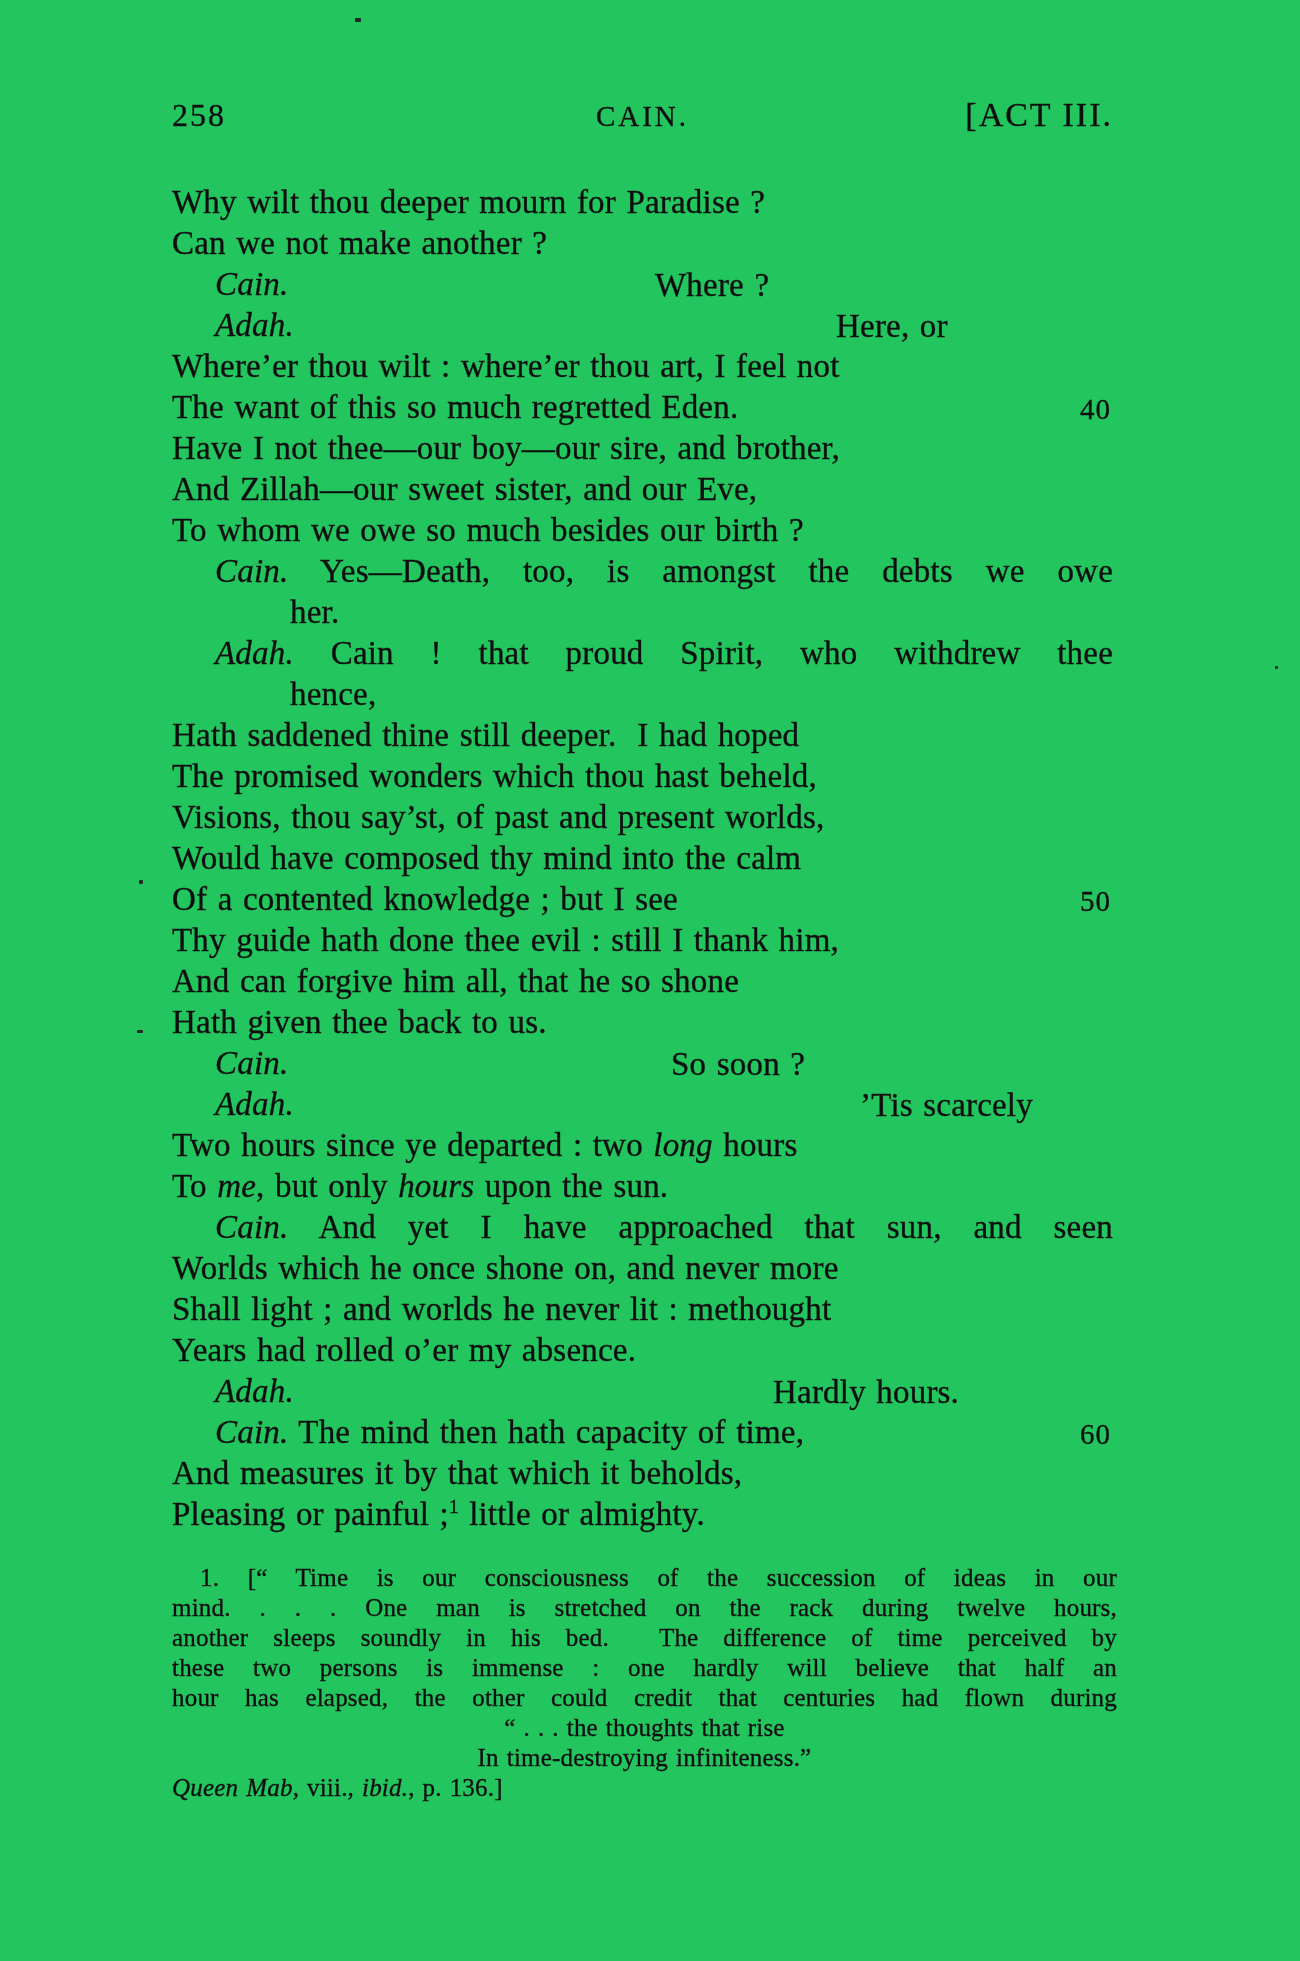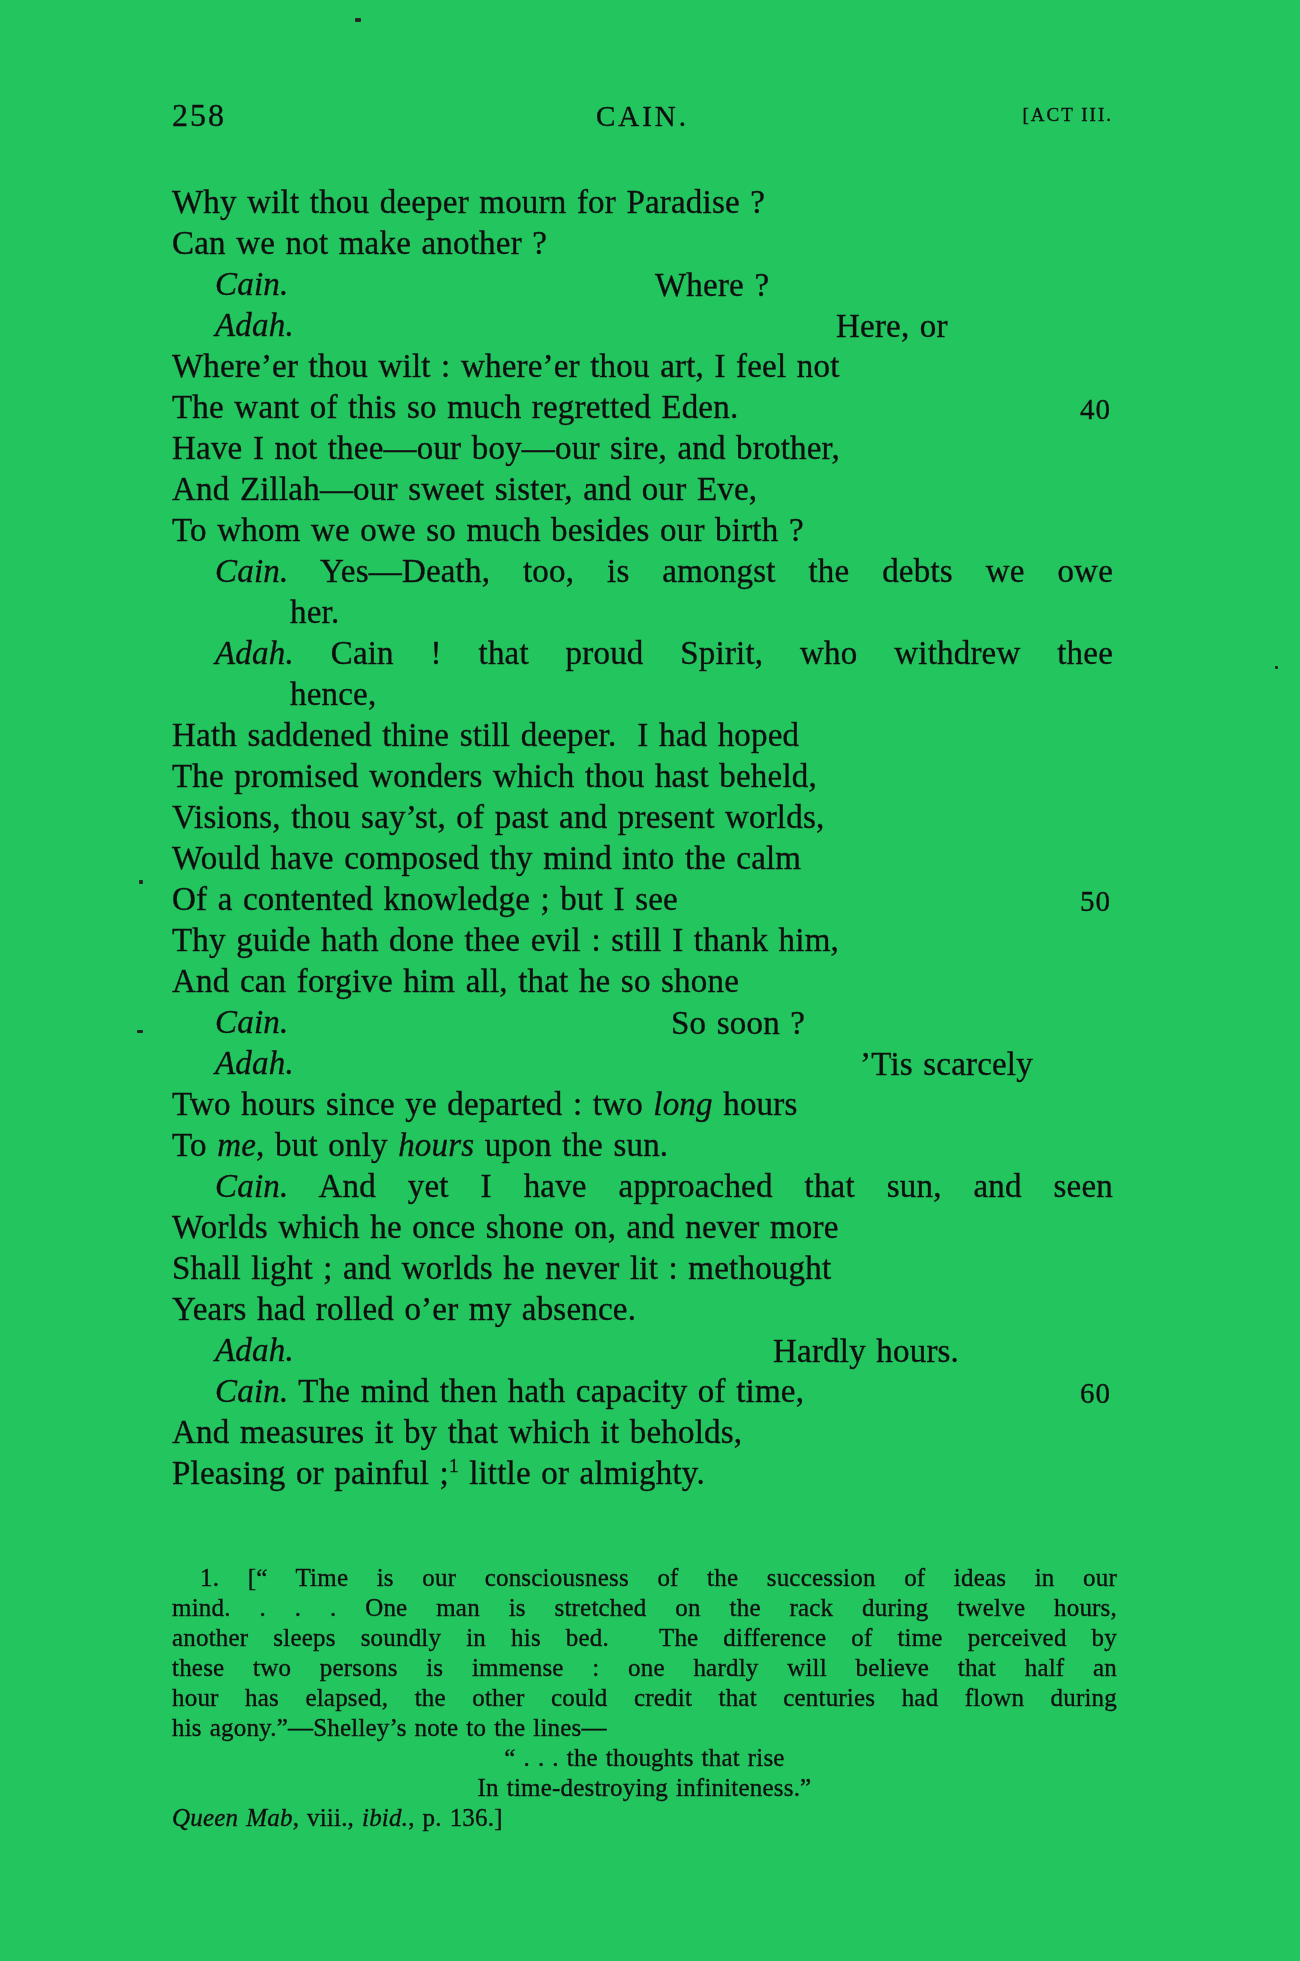--- a/index.html
+++ b/index.html
@@ -9,21 +9,21 @@
     background:#22c55e;
     font-family:"Liberation Serif", serif;
     color:#0e0e0e;
     overflow:hidden;
     -webkit-text-stroke:0.35px #151515;
   }
   
   .header{position:absolute;left:172px;top:95px;width:941px;height:44px;}
   .pageno{position:absolute;left:0;top:0;font-size:32px;line-height:40px;letter-spacing:2px;}
   .booktitle{position:absolute;left:0;right:0;top:3px;text-align:center;font-size:29px;line-height:36px;letter-spacing:3px;}
-  .actlabel{position:absolute;right:0;top:1px;font-size:19px;line-height:38px;letter-spacing:2px;}
+  .actlabel{position:absolute;right:0;top:1px;font-size:34px;line-height:38px;letter-spacing:2px;}
   
   .body-block{position:absolute;left:172px;top:182px;width:941px;}
   .body-block .line{
     position:relative;height:41px;line-height:41px;
     font-size:33px;white-space:nowrap;letter-spacing:0.2px;word-spacing:2px;
   }
   .line.just{white-space:normal;text-align:justify;text-align-last:justify;}
   .spk{font-style:italic;}
   .it{font-style:italic;}
   .hang{position:absolute;top:1px;}
@@ -66,41 +66,41 @@
       <div class="line" style="padding-left: 118px;"><span>her.</span></div>
       <div class="line just" style="padding-left: 43px;"><span class="spk">Adah.</span><span> Cain ! that proud Spirit, who withdrew thee</span></div>
       <div class="line" style="padding-left: 118px;"><span>hence,</span></div>
       <div class="line"><span>Hath saddened thine still deeper. &nbsp;I had hoped</span></div>
       <div class="line"><span>The promised wonders which thou hast beheld,</span></div>
       <div class="line"><span>Visions, thou say’st, of past and present worlds,</span></div>
       <div class="line"><span>Would have composed thy mind into the calm</span></div>
       <div class="line"><span>Of a contented knowledge ; but I see</span><span class="lineno">50</span></div>
       <div class="line"><span>Thy guide hath done thee evil : still I thank him,</span></div>
       <div class="line"><span>And can forgive him all, that he so shone</span></div>
+      <div class="line"><span>Hath given thee back to us.</span></div>
       <div class="line" style="padding-left: 43px;"><span class="spk">Cain.</span><span class="hang" style="left: 499px;">So soon ?</span></div>
       <div class="line" style="padding-left: 43px;"><span class="spk">Adah.</span><span class="hang" style="left: 688px;">’Tis scarcely</span></div>
       <div class="line"><span>Two hours since ye departed : two </span><span class="it">long</span><span> hours</span></div>
       <div class="line"><span>To </span><span class="it">me</span><span>, but only </span><span class="it">hours</span><span> upon the sun.</span></div>
       <div class="line just" style="padding-left: 43px;"><span class="spk">Cain.</span><span> And yet I have approached that sun, and seen</span></div>
       <div class="line"><span>Worlds which he once shone on, and never more</span></div>
       <div class="line"><span>Shall light ; and worlds he never lit : methought</span></div>
       <div class="line"><span>Years had rolled o’er my absence.</span></div>
       <div class="line" style="padding-left: 43px;"><span class="spk">Adah.</span><span class="hang" style="left: 601px;">Hardly hours.</span></div>
       <div class="line" style="padding-left: 43px;"><span class="spk">Cain.</span><span> The mind then hath capacity of time,</span><span class="lineno">60</span></div>
       <div class="line"><span>And measures it by that which it beholds,</span></div>
       <div class="line"><span>Pleasing or painful ;</span><sup>1</sup><span> little or almighty.</span></div>
     </div>
 
   <div class="footnote-block" id="footnote-block">
       <div class="line just" style="padding-left: 28px;"><span>1. [“ Time is our consciousness of the succession of ideas in our</span></div>
       <div class="line just"><span>mind. . . . One man is stretched on the rack during twelve hours,</span></div>
       <div class="line just"><span>another sleeps soundly in his bed. &nbsp;The difference of time perceived by</span></div>
       <div class="line just"><span>these two persons is immense : one hardly will believe that half an</span></div>
       <div class="line just"><span>hour has elapsed, the other could credit that centuries had flown during</span></div>
-      <div class="line"><span>his agony.”—Shelley’s note to the lines—</span></div>
       <div class="line al-center"><span>“ . . . the thoughts that rise</span></div>
       <div class="line al-center"><span>In time-destroying infiniteness.”</span></div>
       <div class="line al-right"><span class="it">Queen Mab</span><span>, viii., </span><span class="it">ibid.</span><span>, p. 136.]</span></div>
     </div>
 
   <div class="speck" style="left:355px;top:18px;width:6px;height:4px;"></div>
   <div class="speck" style="left:139px;top:880px;width:4px;height:4px;"></div>
   <div class="speck" style="left:137px;top:1030px;width:6px;height:3px;"></div>
   <div class="speck" style="left:1275px;top:666px;width:3px;height:3px;"></div>
 </div>

